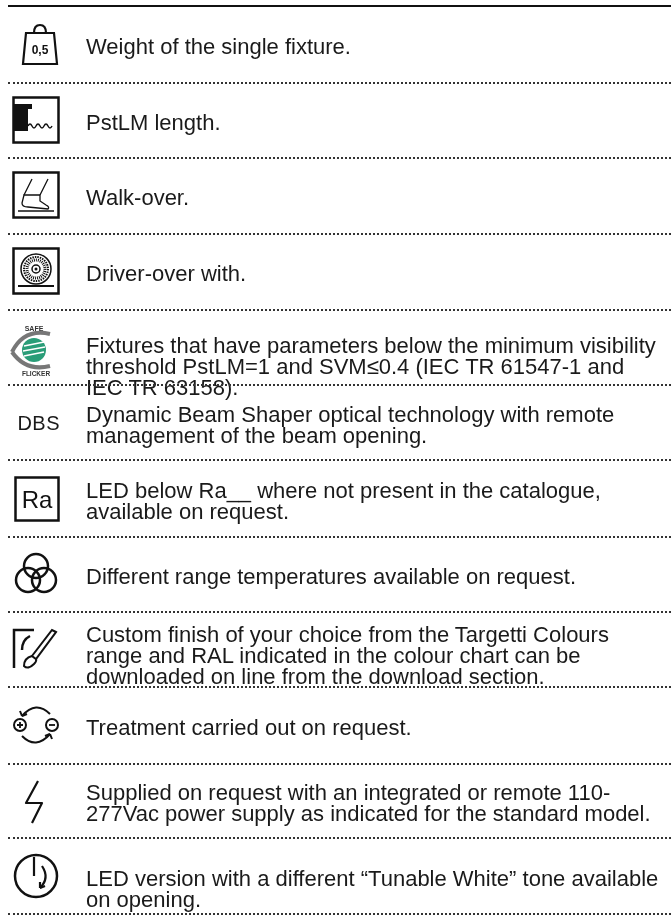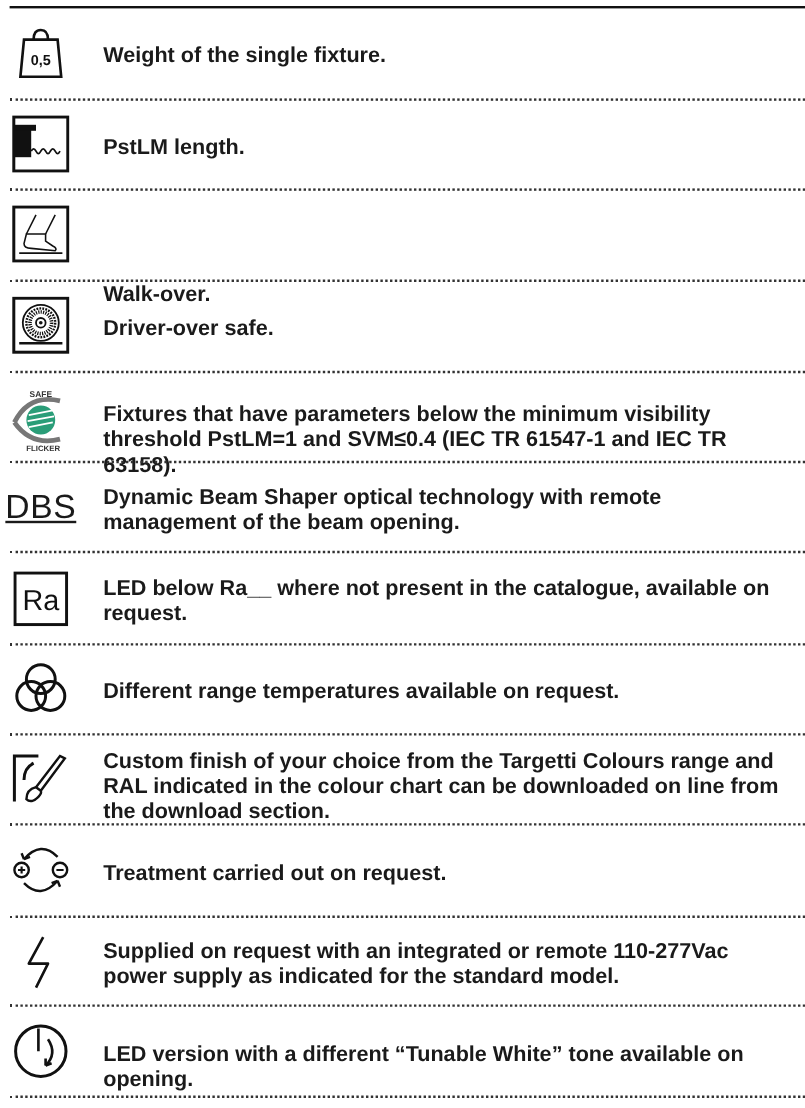--- a/index.html
+++ b/index.html
@@ -1,22 +1,22 @@
 <!DOCTYPE html>
 <html><head>
 <meta charset="utf-8">
 <style>
   html,body{margin:0;padding:0;background:#fff;}
   body{width:671px;height:923px;position:relative;overflow:hidden;font-family:"Liberation Sans",sans-serif;color:#1a1a1a;}
   .topline{position:absolute;left:8px;right:0;top:5px;height:2px;background:#111;}
   .sep{position:absolute;left:8px;right:0;height:0;border-top:2px dotted #333;}
-  .icon{position:absolute;left:0;width:52px;display:flex;align-items:center;justify-content:center;text-decoration:underline;}
-  .text{position:absolute;left:86px;right:10px;font-size:18px;line-height:21px;font-weight:bold;}
+  .icon{position:absolute;left:0;width:52px;display:flex;align-items:center;justify-content:flex-end;}
+  .text{position:absolute;left:86px;right:10px;font-size:22px;line-height:21px;}
   svg{display:block;}
-  .dbs{font-size:28px;font-weight:500;letter-spacing:0.5px;}
+  .dbs{font-size:20px;font-weight:500;letter-spacing:0.5px;}
 </style>
 </head>
 <body>
 
 <div class="topline"></div>
 
 <div>
   <div class="icon" style="top:20px;height:48px;left:8px;">
     <svg width="40" height="46" viewBox="0 0 40 46">
       <path d="M14 12 Q14 4 20 4 Q26 4 26 12" fill="none" stroke="#111" stroke-width="2.2"></path>
@@ -43,37 +43,37 @@
 
 <div>
   <div class="icon" style="top:171px;height:48px;left:8px;">
     <svg width="48" height="48" viewBox="0 0 48 48">
       <rect x="1.5" y="1.5" width="45" height="45" fill="none" stroke="#111" stroke-width="2.5"></rect>
       <path d="M20 8 L12 24 M36 8 L28 24" fill="none" stroke="#111" stroke-width="1.3"></path>
       <path d="M12 24 L10 32 Q10 36 16 36 L36 38 Q38 36 34 34 L28 30 L28 24 Z" fill="none" stroke="#111" stroke-width="1.3"></path>
       <line x1="6" y1="40" x2="42" y2="40" stroke="#111" stroke-width="1.5"></line>
     </svg>
   </div>
-  <div class="text" style="top:187px;margin-top:48px;">Walk-over.</div>
+  <div class="text" style="top:187px;">Walk-over.</div>
 </div>
 <div class="sep" style="top:233px;"></div>
 
 <div>
   <div class="icon" style="top:247px;height:48px;left:8px;">
     <svg width="48" height="48" viewBox="0 0 48 48">
       <rect x="1.5" y="1.5" width="45" height="45" fill="none" stroke="#111" stroke-width="2.5"></rect>
       <circle cx="24" cy="22" r="15" fill="none" stroke="#111" stroke-width="1.5"></circle>
       <circle cx="24" cy="22" r="12" fill="none" stroke="#111" stroke-width="2" stroke-dasharray="1.5 1"></circle>
       <circle cx="24" cy="22" r="9" fill="none" stroke="#111" stroke-width="3" stroke-dasharray="1 1"></circle>
       <circle cx="24" cy="22" r="4" fill="none" stroke="#111" stroke-width="1.5"></circle>
       <circle cx="24" cy="22" r="1.5" fill="#111"></circle>
       <line x1="6" y1="39" x2="42" y2="39" stroke="#111" stroke-width="2"></line>
     </svg>
   </div>
-  <div class="text" style="top:263px;">Driver-over safe.</div>
+  <div class="text" style="top:263px;">Driver-over with.</div>
 </div>
 <div class="sep" style="top:309px;"></div>
 
 <div>
   <div class="icon" style="top:322px;height:56px;left:4px;width:56px;">
     <svg width="56" height="56" viewBox="0 0 56 56">
       <path d="M8 30 Q20 6 46 12" fill="none" stroke="#777" stroke-width="4"></path>
       <path d="M8 30 Q22 50 46 44" fill="none" stroke="#777" stroke-width="4"></path>
       <circle cx="30" cy="28" r="12" fill="#2a9d78"></circle>
       <path d="M20 24 L40 20 M19 29 L41 25 M20 34 L40 30" stroke="#fff" stroke-width="1.5"></path>

